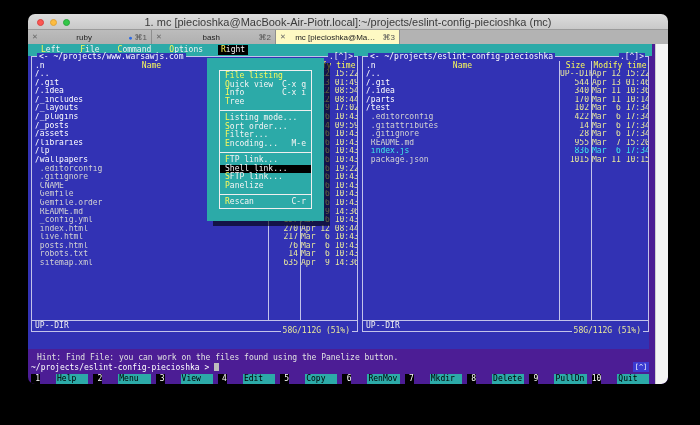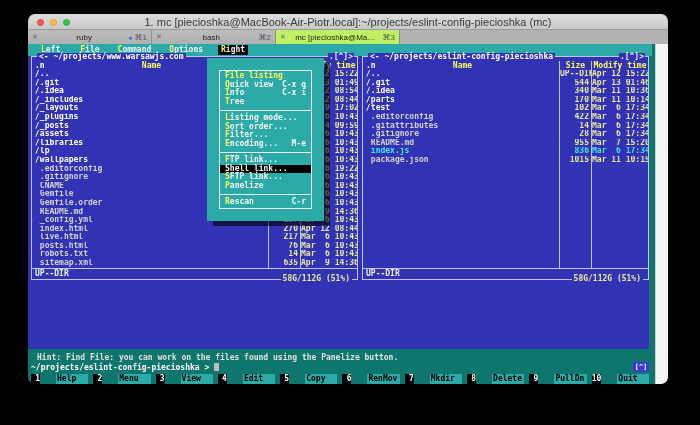--- a/index.html
+++ b/index.html
@@ -22,38 +22,38 @@
   .light{width:7px;height:7px;border-radius:50%;}
   .light.red{background:#fc5753;border:0.5px solid #d84341;}
   .light.yellow{background:#fdbc40;border:0.5px solid #dea339;}
   .light.green{background:#33c748;border:0.5px solid #2aa73d;}
   .title{flex:1; text-align:center; font-family:"Liberation Sans",sans-serif;
          font-size:11px; color:#3a3a3a; white-space:nowrap; overflow:hidden;}
   .tabbar{height:14px; background:#b3b3b3; display:flex; font-size:8px;
           font-family:"Liberation Sans",sans-serif;}
   .tab{width:124px; display:flex; align-items:center; padding:0 4px;
        border-right:1px solid #8e8e8e; background:linear-gradient(#bcbcbc,#b0b0b0);}
-  .tab.active{background:#bef264;}
+  .tab.active{background:#fef9c3;}
   .tab .close{color:#666; font-size:7px; margin-right:2px;}
   .tab .lbl{flex:1; text-align:center; color:#222; white-space:nowrap; overflow:hidden;}
   .tab .dot{color:#2e6be5; font-size:7px; margin-right:2px;}
   .tab .sc{color:#555;}
   .tabfill{flex:1; background:#b3b3b3;}
   
-  .terminal{position:relative; width:640px; height:340px; background:#0f766e;
-            font-size:8px; font-weight:bold; line-height:8.6px; color:#d6d6d6;}
+  .terminal{position:relative; width:640px; height:340px; background:#4c1d95;
+            font-size:8px; font-weight:normal; line-height:8.6px; color:#d6d6d6;}
   .menubar{position:absolute; left:0; top:0; width:624px; height:12px;
            background:var(--teal); display:flex; align-items:center; padding-left:10px;}
   .mb-item{padding:1px 3px; color:#f2f2f2; white-space:pre;}
   .mb-item.mr-a{margin-right:14px;} .mb-item.mr-b{margin-right:12px;}
   .mb-item.active{background:#000;}
   .hot{color:var(--yellow);}
   .mc-bg{position:absolute; left:0; top:12px; width:621px; height:293px; background:var(--blue);}
   
-  .panel{position:absolute; top:12px; height:224px; border:1px solid var(--line);}
+  .panel{position:absolute; top:12px; height:276px; border:1px solid var(--line);}
   .panel.left{left:3px; width:327px;}
   .panel.right{left:334px; width:287px;}
   .p-title{position:absolute; top:-4px; left:5px; background:var(--blue);
            padding:0 2px; line-height:8px; color:#fff; white-space:pre;}
   .p-corner{position:absolute; top:-4px; right:3px; background:var(--blue);
             padding:0 1px; line-height:8px; color:#f0f0f0;}
   .p-usage{position:absolute; bottom:-4px; right:5px; background:var(--blue);
            padding:0 2px; line-height:8px; color:var(--data); white-space:pre;}
   .p-inner{position:absolute; left:0; top:4px; right:0; bottom:1px;
            display:flex; flex-direction:column;}

